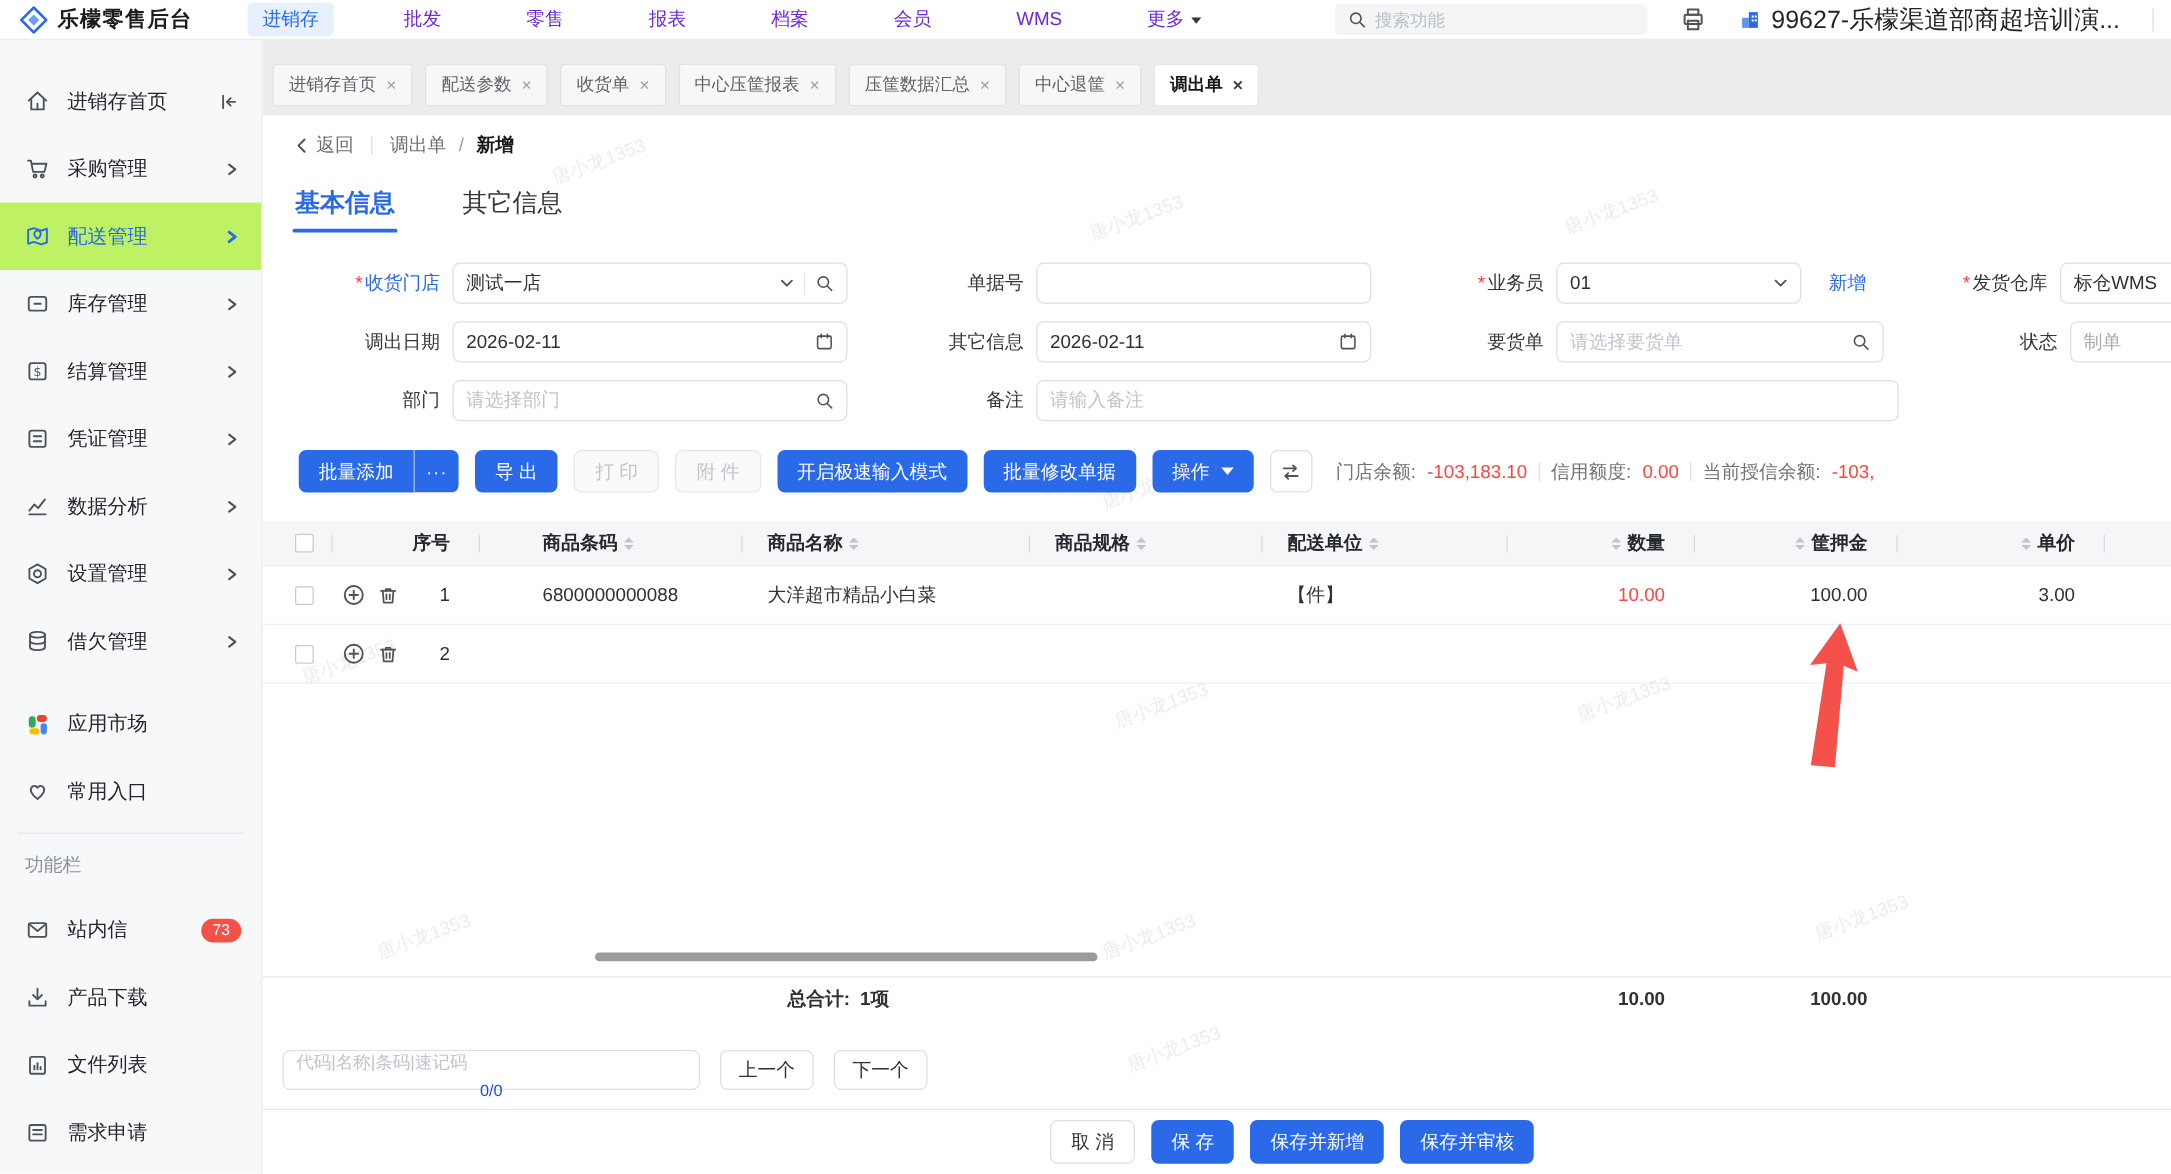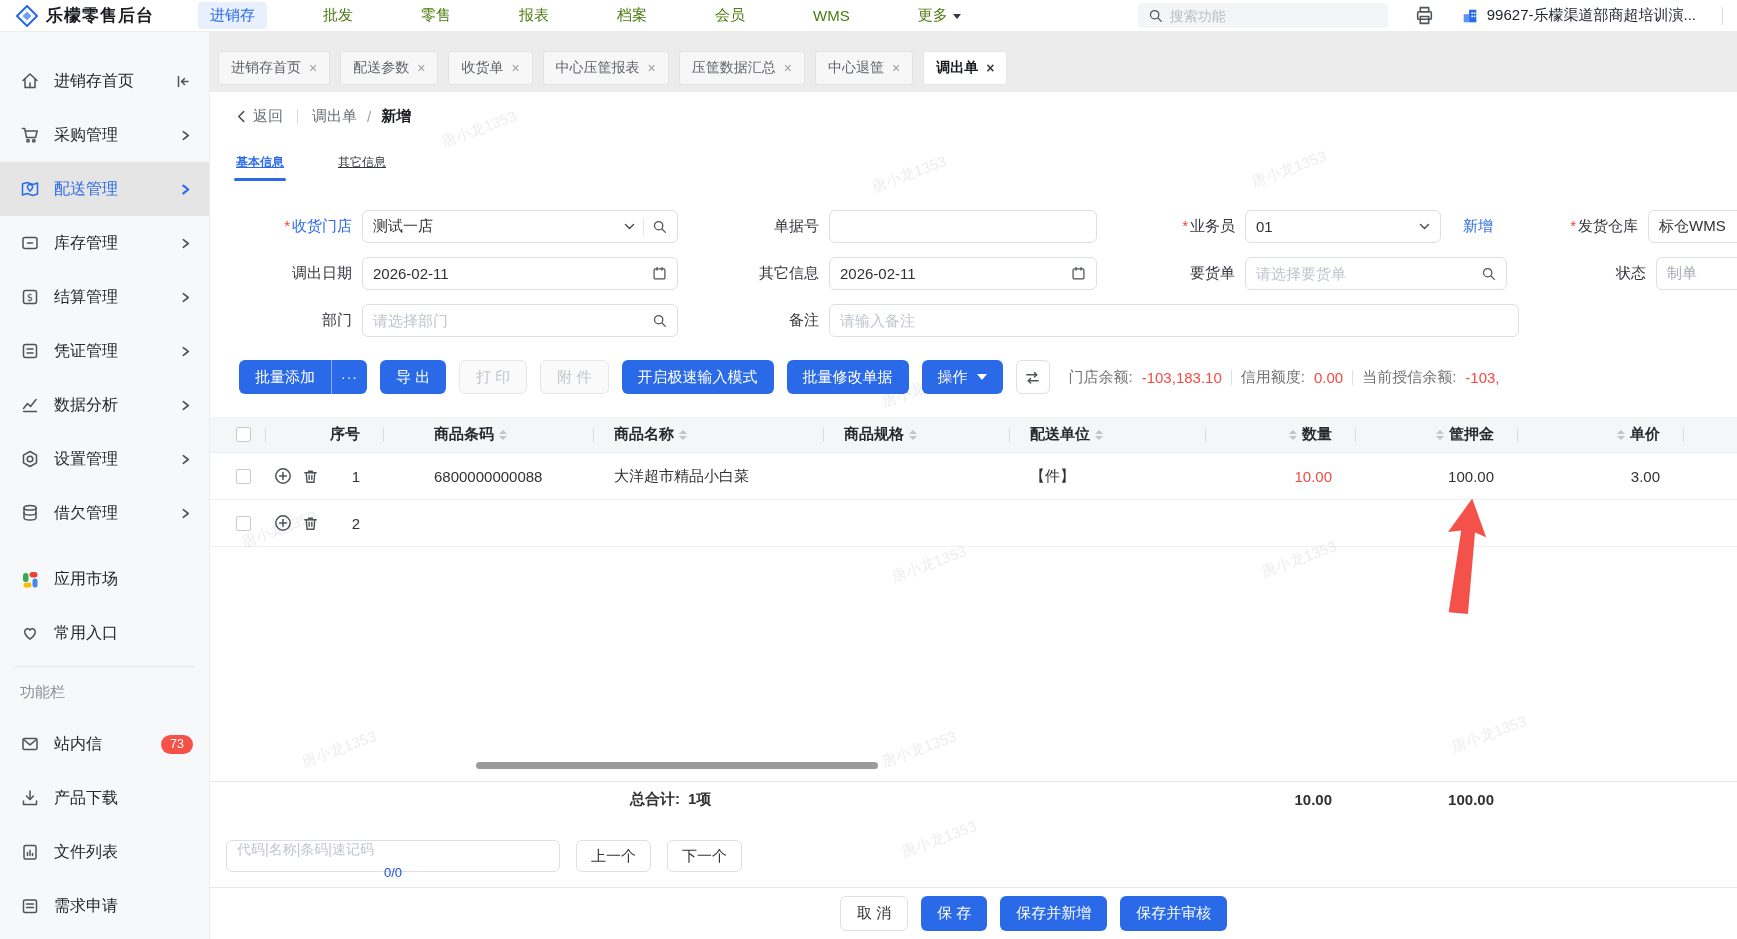--- a/index.html
+++ b/index.html
@@ -6,36 +6,36 @@
   html,body { width:1737px; height:939px; overflow:hidden; }
   body { font-family:"Liberation Sans","DejaVu Sans",sans-serif; font-size:15px; color:#303133; background:#fff; position:relative; }
   svg { display:block; }
   .ic { stroke:#4e5358; fill:none; stroke-width:1.5; stroke-linecap:round; stroke-linejoin:round; }
 
   
   .topbar { position:absolute; left:0; top:0; width:1737px; height:32px; background:#fff; border-bottom:1px solid #ececec; display:flex; align-items:center; padding:0 14px 0 16px; z-index:20; }
   .logo { display:flex; align-items:center; gap:8px; }
   .logo-text { font-size:17px; font-weight:bold; color:#1a1c1f; letter-spacing:1px; }
   .topnav { display:flex; align-items:center; gap:44px; margin-left:44px; }
-  .topnav .nav-item { font-size:15px; color:#4d7c0f; cursor:pointer; padding:4px 12px; border-radius:4px; white-space:nowrap; }
+  .topnav .nav-item { font-size:15px; color:#6d28d9; cursor:pointer; padding:4px 12px; border-radius:4px; white-space:nowrap; }
   .topnav .nav-item.active { color:#2a6ae9; background:#e8effd; }
   .more-caret { display:inline-block; width:0; height:0; border-left:4px solid transparent; border-right:4px solid transparent; border-top:5px solid #33363a; margin-left:5px; vertical-align:middle; }
   .top-right { display:flex; align-items:center; margin-left:auto; gap:26px; }
   .searchbox { width:250px; height:25px; background:#f4f5f7; border-radius:4px; display:flex; align-items:center; gap:7px; padding:0 10px; }
   .searchbox input { border:none; outline:none; background:transparent; font-size:14px; width:100%; color:#303133; }
   .searchbox input::placeholder { color:#b9bec7; }
-  .company { display:flex; align-items:center; gap:8px; font-size:15px; color:#1f2329; white-space:nowrap; }
+  .company { display:flex; align-items:center; gap:8px; font-size:20px; color:#1f2329; white-space:nowrap; }
   .top-divider { width:1px; height:18px; background:#d8dce2; }
 
   
   .sidebar { position:absolute; left:0; top:32px; width:210px; height:907px; background:#f7f8fa; border-right:1px solid #ececee; padding-top:22px; z-index:10; overflow:hidden; }
   .side-item { height:54px; display:flex; align-items:center; padding-left:20px; cursor:pointer; }
   .side-item .lbl { font-size:16px; color:#23262b; margin-left:14px; }
   .side-item .chev { margin-left:auto; margin-right:18px; }
-  .side-item.active { background:#e5e5e5; }
+  .side-item.active { background:#bef264; }
   .side-item.active .lbl { color:#2a6ae9; }
   .side-item.active .ic { stroke:#2a6ae9; }
   .side-item.active .chev polyline { stroke:#2a6ae9; stroke-width:2; }
   .side-item.gap-top { margin-top:12px; }
   .side-divider { height:1px; background:#e4e6ea; margin:6px 14px 0 14px; }
   .side-section { height:50px; display:flex; align-items:center; padding-left:20px; font-size:15px; color:#8a8f99; }
   .badge { margin-left:auto; margin-right:16px; min-width:32px; height:19px; background:#f55149; border-radius:10px; color:#fff; font-size:12.5px; display:flex; align-items:center; justify-content:center; padding:0 7px; }
 
   
   .main { position:absolute; left:210px; top:32px; width:1527px; height:907px; display:flex; flex-direction:column; background:#fff; overflow:hidden; }
@@ -47,21 +47,21 @@
   .tab.active .x { color:#3a3d42; }
 
   .breadcrumb-row { height:48px; display:flex; align-items:center; padding-left:26px; gap:10px; flex:none; }
   .bc-back { color:#6b7077; font-size:15px; display:flex; align-items:center; gap:6px; cursor:pointer; }
   .bc-sep { width:1px; height:15px; background:#d8dce2; margin:0 4px; }
   .bc-module { color:#6b7077; font-size:15px; }
   .bc-slash { color:#9aa0a8; }
   .bc-action { color:#16181b; font-weight:bold; font-size:15px; }
 
   .formtabs { height:44px; display:flex; align-items:center; gap:50px; padding-left:24px; flex:none; }
-  .formtab { position:relative; font-size:12px; color:#33363b; padding:10px 2px; cursor:pointer;text-decoration:underline; }
+  .formtab { position:relative; font-size:20px; color:#33363b; padding:10px 2px; cursor:pointer; }
   .formtab.active { color:#2a6ae9; font-weight:bold; }
   .formtab.active::after { content:""; position:absolute; left:0; right:0; bottom:0; height:3px; background:#2a6ae9; border-radius:2px; }
 
   .form-area { padding-top:26px; flex:none; }
   .form-row { display:flex; align-items:center; height:33px; margin-bottom:14px; }
   .form-label { font-size:15px; color:#33363b; text-align:right; padding-right:10px; white-space:nowrap; flex:none; }
   .form-label.blue { color:#2a6ae9; }
   .req::before { content:"*"; color:#f5413d; margin-right:2px; }
   .w-l1{width:152px;} .w-l2{width:151px;} .w-l3{width:148px;} .w-l4{width:155px;} .w-l4b{width:149px;}
   .input { height:33px; border:1px solid #dcdfe6; border-radius:6px; background:#fff; display:flex; align-items:center; padding:0 10px; gap:8px; flex:none; }

